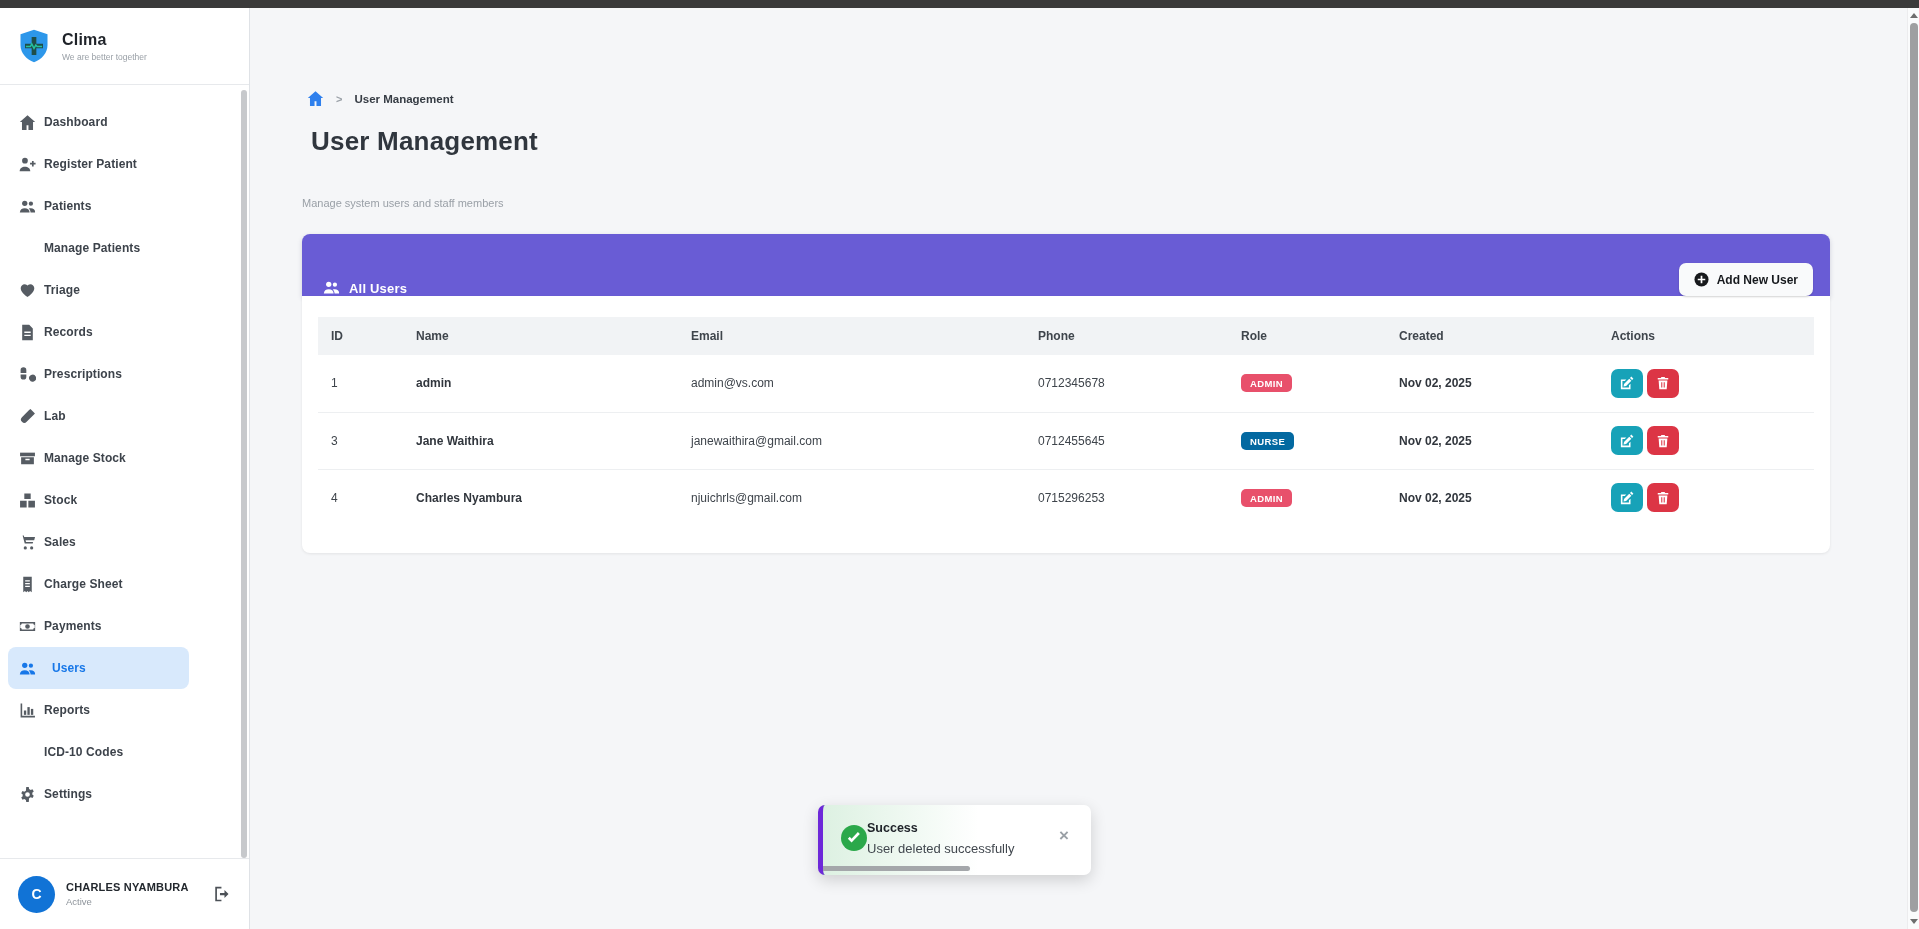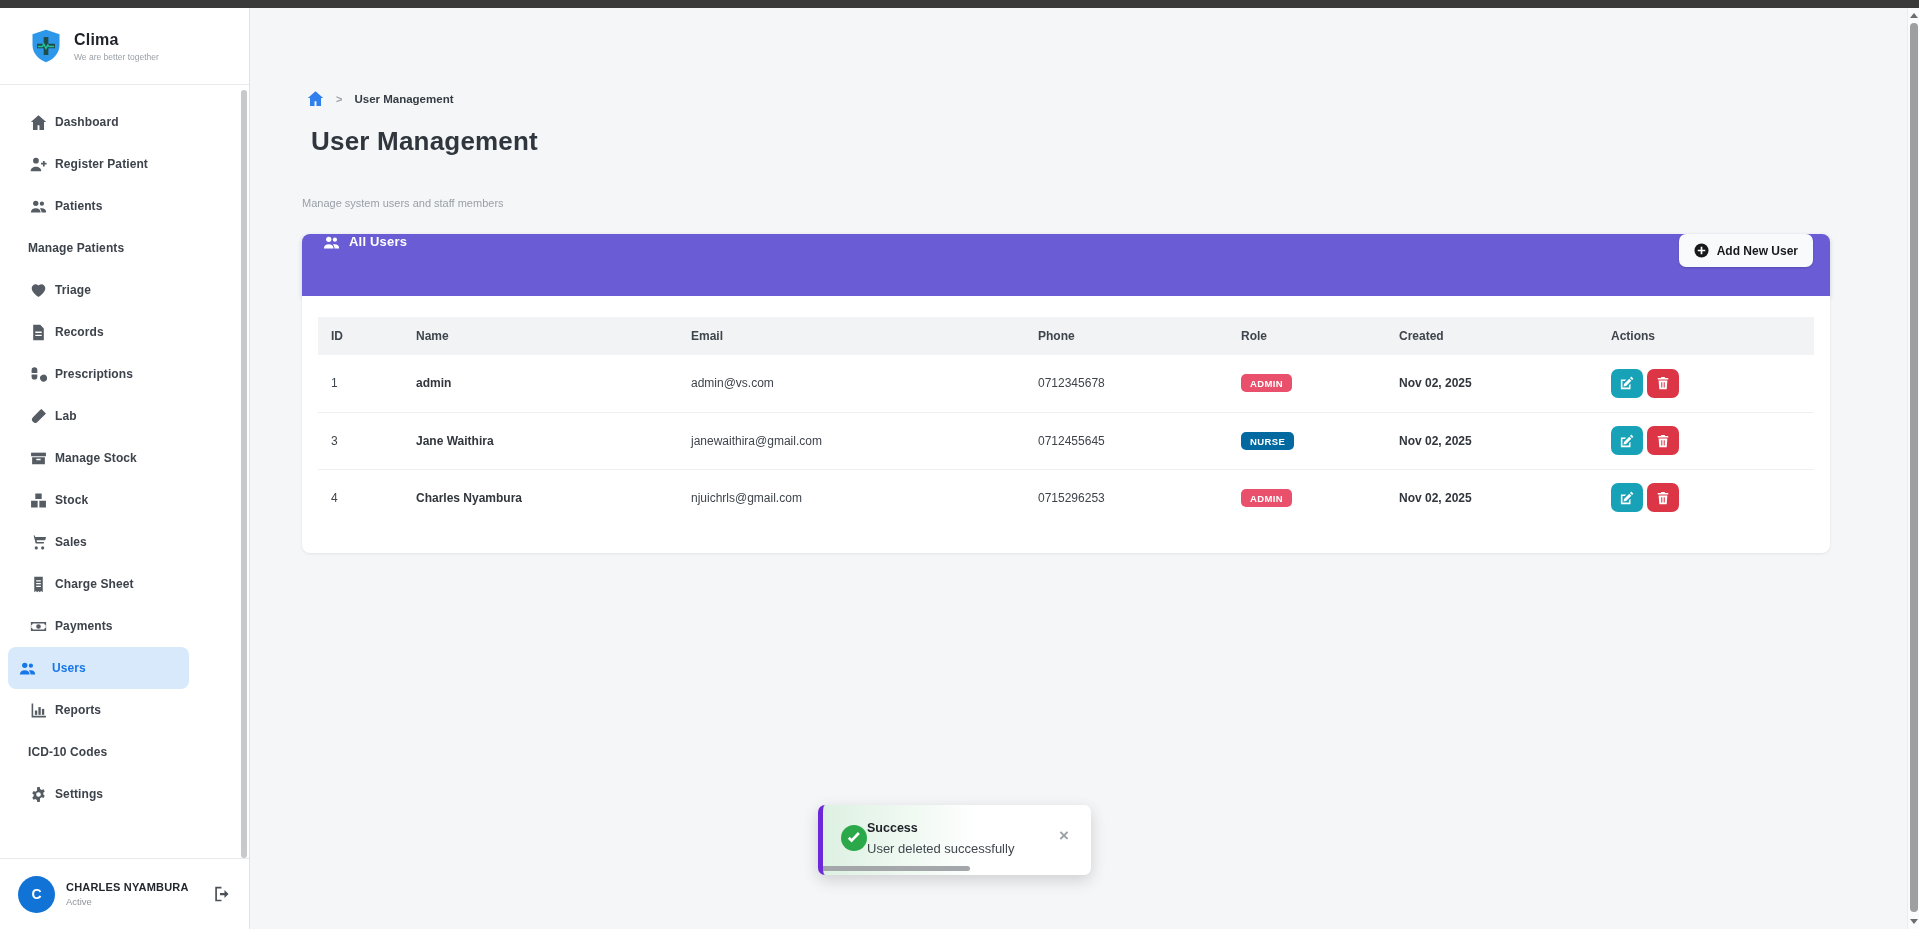--- a/index.html
+++ b/index.html
@@ -6,30 +6,30 @@
   html,body { width:1919px; height:929px; overflow:hidden;
     font-family:"Liberation Sans","DejaVu Sans",sans-serif; background:#f5f6f8; }
 
   .topbar { position:absolute; left:0; top:0; width:1919px; height:8px; background:#3a3a3a; }
 
   
   .sidebar { position:absolute; left:0; top:8px; bottom:0; width:250px; background:#fff;
     border-right:1px solid #dfe2e6; }
   .side-scroll-thumb { position:absolute; right:2px; top:82px; width:6px; height:768px;
     background:#c7c9cc; border-radius:3px; }
-  .brand { height:77px; border-bottom:1px solid #e7e9ec; display:flex; align-items:center; padding-left:28px; gap:10px; }
+  .brand { height:77px; border-bottom:1px solid #e7e9ec; display:flex; align-items:center; padding-left:16px; gap:10px; }
   .brand-icon { width:36px; height:36px; flex:0 0 36px; }
   .brand-name { font-size:16px; font-weight:700; color:#1f2329; letter-spacing:.2px; }
   .brand-tag { font-size:8.5px; color:#9aa0a7; margin-top:3px; }
   .menu { padding-top:16px; }
-  .s-item { height:42px; display:flex; align-items:center; gap:8px; padding-left:30px;
+  .s-item { height:42px; display:flex; align-items:center; gap:8px; padding-left:19px;
     margin:0 60px 0 0; cursor:pointer; }
   .s-item .s-ico { width:17px; height:17px; color:#565c63; flex:0 0 17px; }
   .s-label { font-size:12px; font-weight:700; color:#3d434b; letter-spacing:.1px; }
-  .s-item.indent { padding-left:28px; }
+  .s-item.indent { padding-left:44px; }
   .s-item.active { background:#d8e9fc; border-radius:8px; margin:0 60px 0 8px; padding-left:11px; }
   .s-item.active .s-ico { color:#1777e8; }
   .s-item.active .s-label { color:#1777e8;margin-left:8px; }
   .side-footer { position:absolute; left:0; right:0; bottom:0; height:71px; border-top:1px solid #e7e9ec;
     display:flex; align-items:center; padding:0 18px; gap:11px; background:#fff; }
   .avatar { width:37px; height:37px; border-radius:50%; background:#1173d6; color:#fff;
     display:flex; align-items:center; justify-content:center; font-size:14px; font-weight:700; flex:0 0 37px; }
   .u-name { font-size:11px; font-weight:700; color:#23282e; letter-spacing:.2px; }
   .u-status { font-size:9.5px; color:#8e949b; margin-top:3px; }
   .logout { margin-left:auto; width:18px; height:18px; color:#4c5157; cursor:pointer; }
@@ -38,21 +38,21 @@
   .main { position:absolute; left:251px; top:8px; right:12px; bottom:0; background:#f5f6f8; }
   .crumbs { position:absolute; left:56px; top:82px; display:flex; align-items:center; gap:12px; }
   .crumb-home { width:17px; height:17px; color:#2f80ed; cursor:pointer; }
   .crumb-sep { font-size:11px; color:#9aa0a7; font-weight:700; }
   .crumb-cur { font-size:11.5px; font-weight:700; color:#363c44; }
   .page-title { position:absolute; left:60px; top:118px; font-size:26px; font-weight:700; color:#30363e; letter-spacing:.2px; }
   .page-sub { position:absolute; left:51px; top:189px; font-size:11px; color:#9aa0a7; }
 
   .card { position:absolute; left:51px; top:226px; width:1528px; }
   .card-head { height:62px; background:#695cd5; border-radius:8px 8px 0 0;
-    display:flex; align-items:flex-start; padding:0 17px 0 21px; box-shadow:0 2px 5px rgba(40,40,90,.18); }
+    display:flex; align-items:flex-end; padding:0 17px 0 21px; box-shadow:0 2px 5px rgba(40,40,90,.18); }
   .ch-ico { width:17px; height:17px; color:#fff; }
   .ch-title { font-size:13px; font-weight:700; color:#fff; margin-left:9px; letter-spacing:.2px; }
   .add-btn { margin-left:auto; display:flex; align-items:center; gap:8px; background:#f9fafb;
     border:none; border-radius:7px; padding:9px 15px; cursor:pointer;
     font-family:inherit; font-size:12px; font-weight:700; color:#16191d; box-shadow:0 1px 2px rgba(0,0,0,.18); }
   .add-btn .pc { width:15px; height:15px; }
   .card-body { background:#fff; border-radius:0 0 8px 8px; padding:21px 16px 27px;
     box-shadow:0 1px 3px rgba(0,0,0,.08); }
   table { width:100%; border-collapse:collapse; table-layout:fixed; }
   thead th { background:#f1f3f5; height:38px; text-align:left; padding-left:13px;

